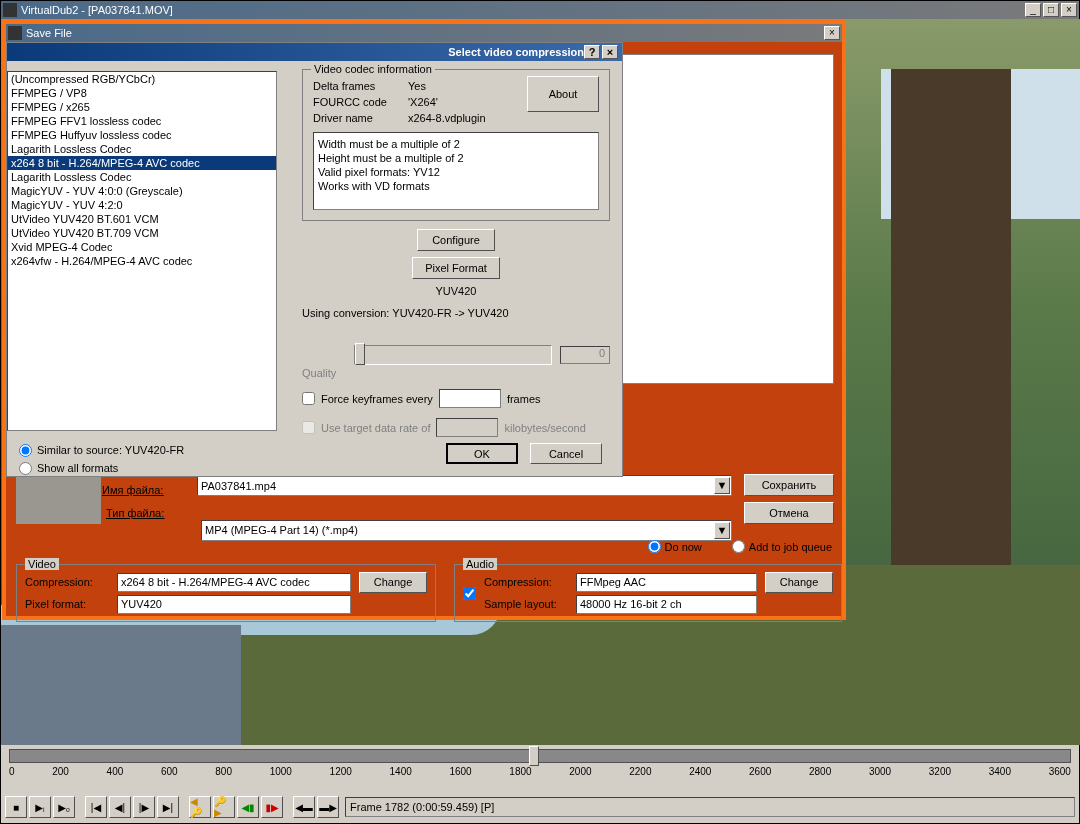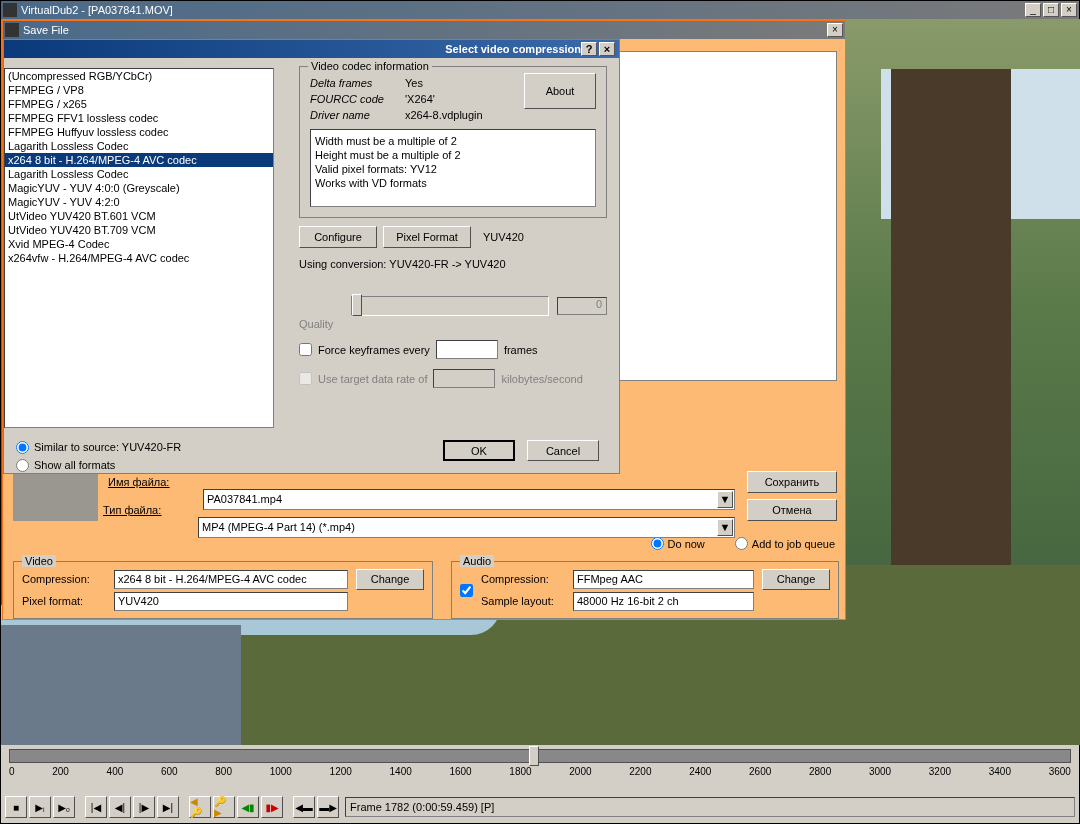--- a/index.html
+++ b/index.html
@@ -12,49 +12,49 @@
 .window-controls { display: flex; gap: 2px; }
 .window-controls .btn { width: 16px; height: 14px; background: #d4cfc6; border: 1px solid #fff; border-right-color: #555; border-bottom-color: #555; text-align: center; line-height: 12px; font-size: 10px; color: #000; cursor: pointer; }
 
 .video-area { position: absolute; top: 18px; left: 0; width: 1080px; height: 726px; background: linear-gradient(to bottom, #8a9a6a 0%, #5a7a4a 40%, #3a5a3a 100%); }
 .video-sky { position: absolute; top: 50px; right: 0; width: 200px; height: 150px; background: #d0e0ea; }
 .video-tree { position: absolute; top: 50px; right: 70px; width: 120px; height: 500px; background: #4a3a2a; }
 .video-water { position: absolute; bottom: 0; left: 0; width: 240px; height: 120px; background: #6a7a8a; }
 .video-grass { position: absolute; bottom: 0; left: 240px; right: 0; height: 180px; background: #5a6a3a; }
 .video-pool-edge { position: absolute; bottom: 110px; left: 0; width: 500px; height: 30px; background: #a8c8d8; border-radius: 0 0 80px 0; }
 
-.save-dialog { position: absolute; top: 19px; left: 1px; width: 844px; height: 600px; background: #fdba74; border: 1px solid #f97316; }
+.save-dialog { position: absolute; top: 19px; left: 1px; width: 844px; height: 600px; background: #c2410c; border: 4px solid #f97316; }
 .save-titlebar { height: 18px; background: linear-gradient(to right, #4a6a8a, #7a7a7a); display: flex; align-items: center; padding: 0 2px; color: #fff; }
 .save-titlebar .icon { width: 14px; height: 14px; background: #333; margin-right: 4px; }
 .save-titlebar .title { flex: 1; }
 .file-list { position: absolute; top: 30px; left: 380px; right: 8px; height: 330px; background: #fff; border: 1px solid #808080; }
 
 .codec-dialog { position: absolute; top: 18px; left: 0; width: 617px; height: 435px; background: #d4cfc6; border: 1px solid #808080; z-index: 10; }
 .codec-titlebar { height: 18px; background: linear-gradient(to right, #0a3a7a, #3a6aaa); display: flex; align-items: center; padding: 0 4px; color: #fff; font-weight: bold; }
 .codec-titlebar .title { flex: 1; text-align: right; }
 .codec-titlebar .help-btn { width: 16px; height: 14px; background: #d4cfc6; border: 1px solid #fff; border-right-color:#555; border-bottom-color:#555; color: #000; text-align: center; line-height: 12px; margin-right: 2px; cursor: pointer; }
 .codec-titlebar .close-btn { width: 16px; height: 14px; background: #d4cfc6; border: 1px solid #fff; border-right-color:#555; border-bottom-color:#555; color: #000; text-align: center; line-height: 12px; cursor: pointer; }
 
 .codec-list { position: absolute; top: 28px; left: 0; width: 270px; height: 360px; background: #fff; border: 1px solid #808080; border-top-color:#404040; border-left-color:#404040; overflow: hidden; }
 .codec-list .item { padding: 0 3px; height: 14px; line-height: 14px; white-space: nowrap; }
 .codec-list .item.selected { background: #0a3a7a; color: #fff; }
 
 .codec-info { position: absolute; top: 26px; left: 295px; width: 308px; }
 .fieldset { border: 1px solid #808080; padding: 8px 10px 10px 10px; margin-bottom: 8px; position: relative; }
 .fieldset .legend { position: absolute; top: -7px; left: 8px; background: #d4cfc6; padding: 0 3px; }
 .info-row { display: flex; height: 16px; align-items: center; }
-.info-row .lbl { width: 95px; font-style: italic; }
+.info-row .lbl { width: 95px; }
 .info-row .val { flex:1; }
 .about-btn { position: absolute; top: 6px; right: 10px; width: 72px; height: 36px; }
 .w-button { background: #d4cfc6; border: 1px solid #fff; border-right-color:#505050; border-bottom-color:#505050; text-align: center; cursor: pointer; display: inline-flex; align-items:center; justify-content:center; }
 
 .desc-box { background: #fff; border: 1px solid #808080; border-top-color:#404040; border-left-color:#404040; padding: 4px; height: 78px; margin-top: 6px; }
 .desc-box div { line-height: 14px; }
 
-.configure-row { display: flex; gap: 6px; align-items:center; margin-top: 4px; }
+.configure-row { display: flex; gap: 6px; align-items:center; margin-top: 4px; flex-direction: column; }
 .pixel-label { padding: 0 6px; }
 .conversion { margin-top: 10px; }
 .quality-row { display: flex; align-items:center; margin-top: 12px; color: #808080; }
 .quality-label { width: 52px; margin-top: 36px; }
 .slider { flex:1; height: 20px; background: #d4cfc6; border: 1px solid #fff; border-top-color:#808080; border-left-color:#808080; position:relative; margin-right:8px; }
 .slider-thumb { position:absolute; left:0; top:-3px; width:10px; height:22px; background:#d4cfc6; border:1px solid #505050; border-top-color:#fff; border-left-color:#fff; }
 .quality-val { width: 50px; height: 18px; background:#d4cfc6; border:1px solid #808080; border-top-color:#404040; border-left-color:#404040; text-align:right; padding-right:4px; color:#808080; }
 
 .check-row { display: flex; align-items:center; margin-top: 10px; }
 .check-row input[type=checkbox] { margin-right: 6px; }
@@ -63,21 +63,21 @@
 .inline-input.disabled { background: #d4cfc6; }
 
 .radio-group { position: absolute; top: 398px; left: 12px; }
 .radio-row { display: flex; align-items:center; height: 18px; }
 .radio-row input { margin-right: 5px; }
 
 .btn-row { position: absolute; bottom: 12px; right: 20px; display: flex; gap: 12px; }
 .btn-row .w-button { width: 72px; height: 21px; }
 .ok-btn { border: 2px solid #000 !important; }
 
-.filename-row { position: absolute; top: 450px; left: 105px; right: 8px; display: flex; align-items:center; height: 22px; }
+.filename-row { position: absolute; top: 450px; left: 96px; right: 8px; display: flex; align-items:flex-end; height: 22px; }
 .filetype-row { position: absolute; top: 478px; left: 100px; right: 8px; display: flex; align-items:center; height: 22px; }
 .file-label { width: 95px; text-decoration: underline; }
 .file-label span { text-decoration: none; }
 .combo { flex:1; height: 21px; background:#fff; border:1px solid #808080; border-top-color:#404040; border-left-color:#404040; display:flex; align-items:center; padding-left:3px; position:relative;margin-top:34px; }
 .combo .arrow { position:absolute; right:1px; top:1px; width:16px; height:17px; background:#d4cfc6; border:1px solid #fff; border-right-color:#505050; border-bottom-color:#505050; text-align:center; line-height:15px; }
 .side-btn { width: 90px; height: 22px; margin-left: 12px; }
 
 .filebox-placeholder { position: absolute; top: 452px; left: 10px; width: 85px; height: 48px; background: #9a9690; }
 
 .donow-row { position: absolute; top: 516px; left: 0; right: 10px; display: flex; justify-content: flex-end; gap: 30px; align-items:center; }

